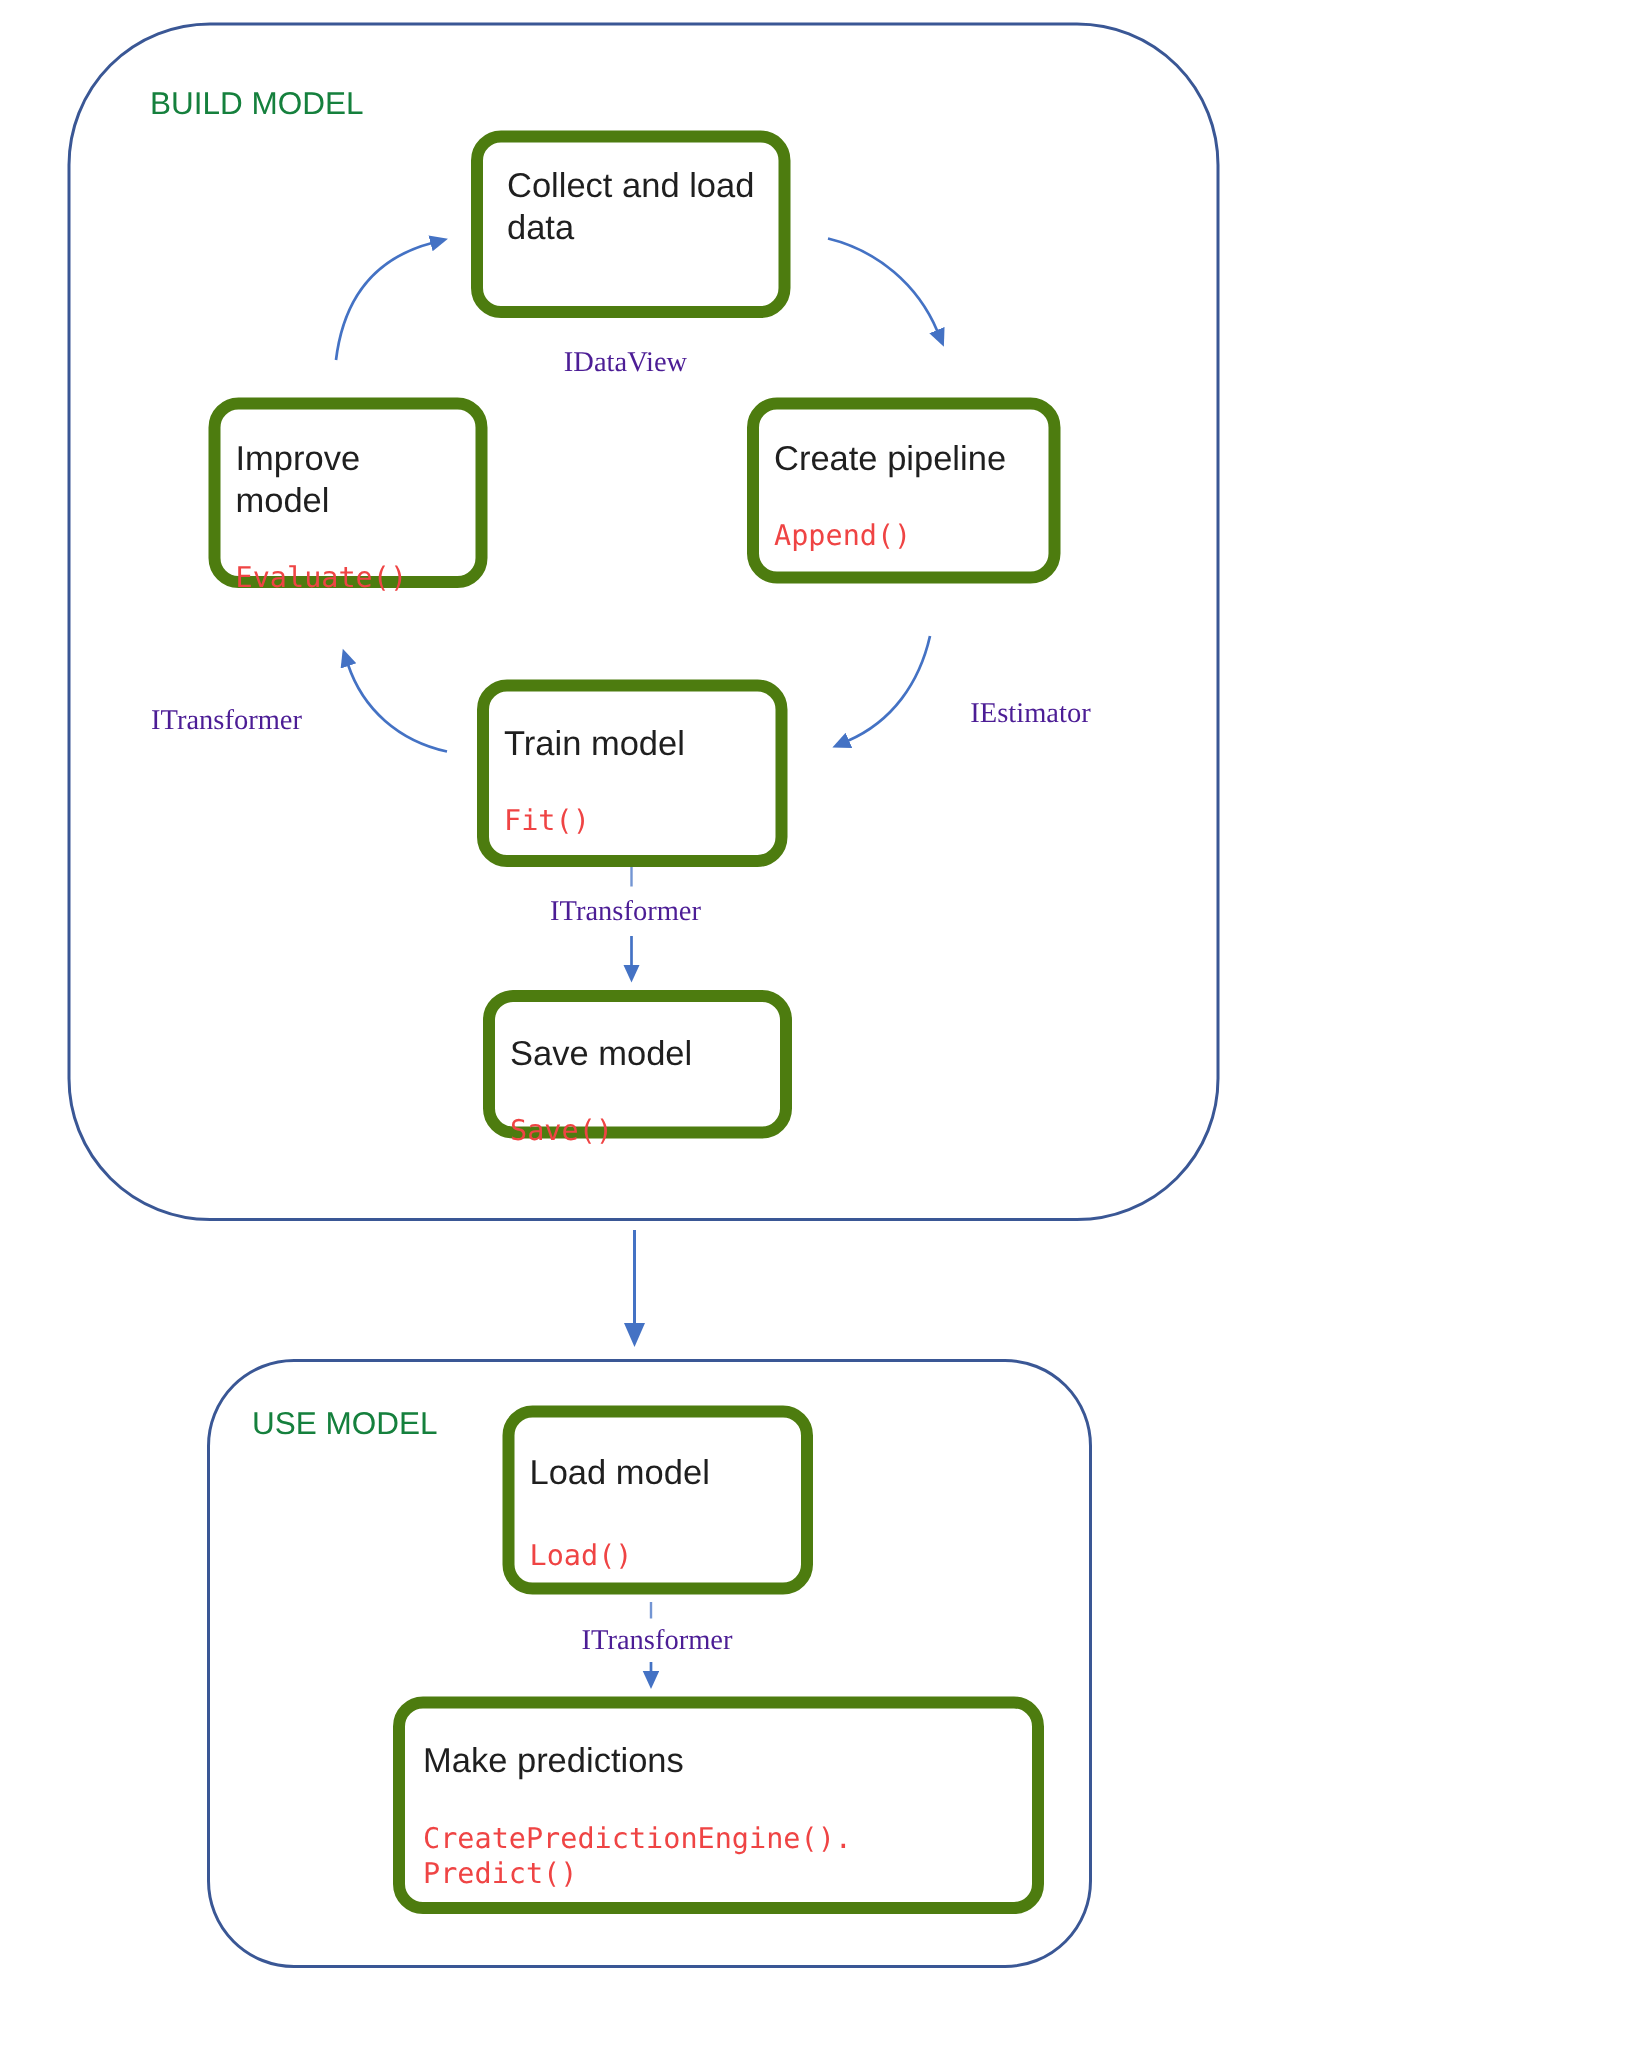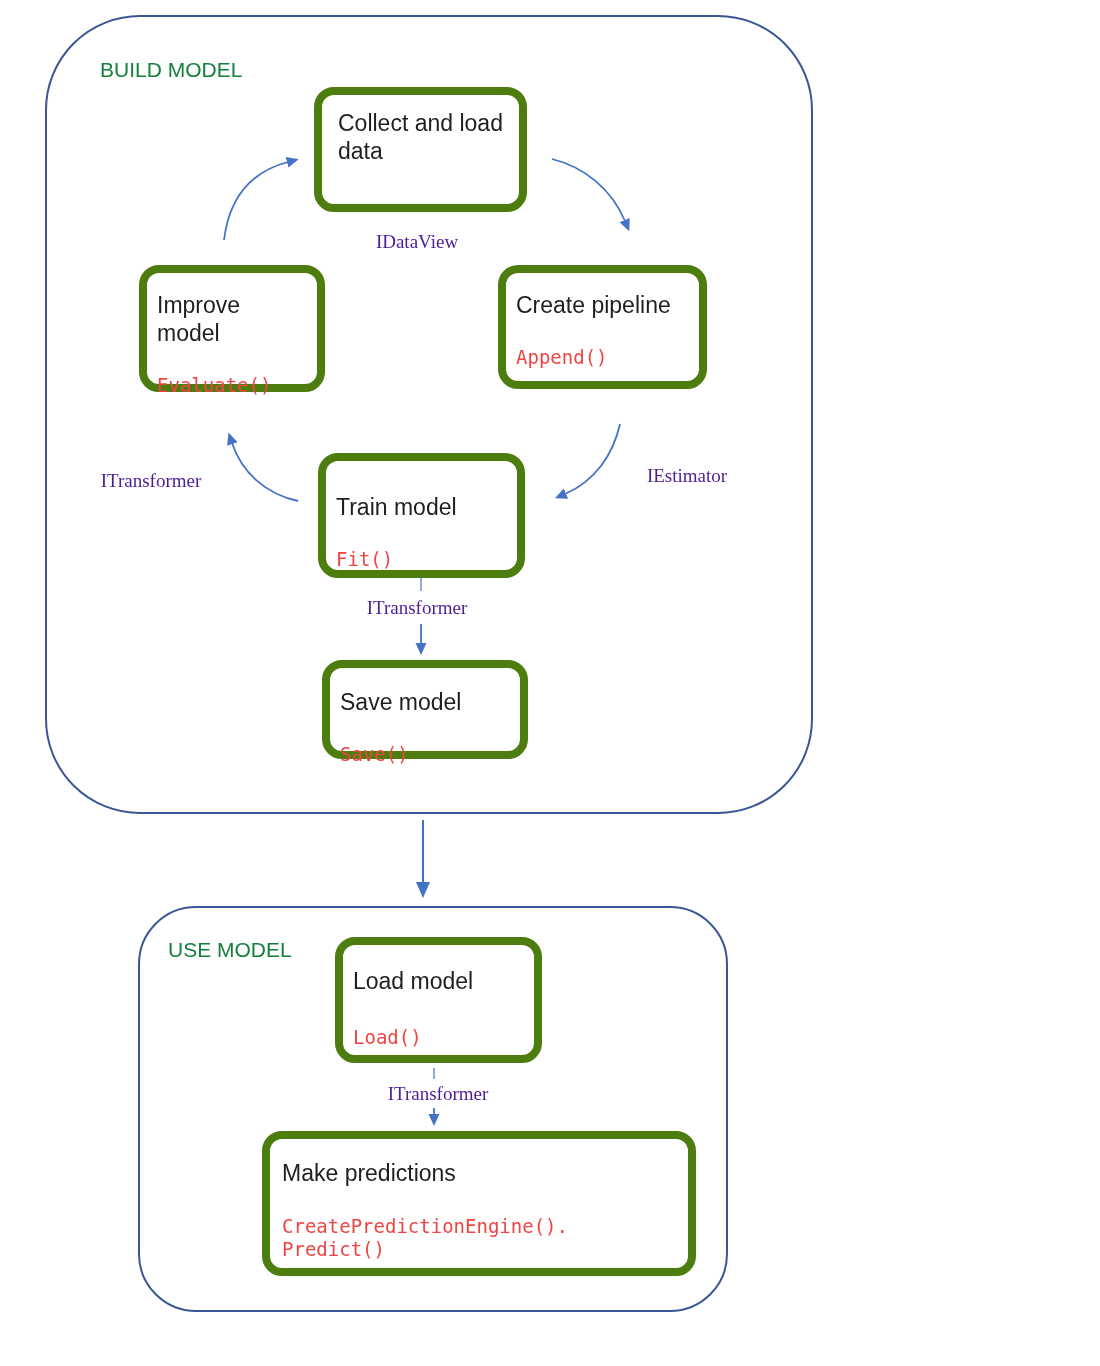--- a/index.html
+++ b/index.html
@@ -54,21 +54,21 @@
   .node-code {
     font-family: "DejaVu Sans Mono", monospace;
     font-size: 19px;
     color: #ef4444;
     line-height: 1.2;
   }
 
   .node-collect { left: 314px; top: 87px;  width: 213px; height: 125px; padding: 14px 16px 0; }
   .node-improve { left: 139px; top: 265px; width: 186px; height: 127px; padding: 18px 10px 0; }
   .node-create  { left: 498px; top: 265px; width: 209px; height: 124px; padding: 18px 10px 0; }
-  .node-train   { left: 318px; top: 453px; width: 207px; height: 125px; padding: 32px 10px 0; }
+  .node-train   { left: 318px; top: 453px; width: 207px; height: 125px; padding: 20px 10px 0; }
   .node-save    { left: 322px; top: 660px; width: 206px; height: 99px; padding: 20px 10px 0; }
   .node-load    { left: 335px; top: 937px; width: 207px; height: 126px; padding: 22px 10px 0; }
   .node-predict { left: 262px; top: 1131px; width: 434px; height: 145px; padding: 20px 12px 0; }
 
   .code-gap-std  { margin-top: 27px; }
   .code-gap-load { margin-top: 31px; }
   .code-gap-pred { margin-top: 28px; }
 
   .edge-label {
     position: absolute;

